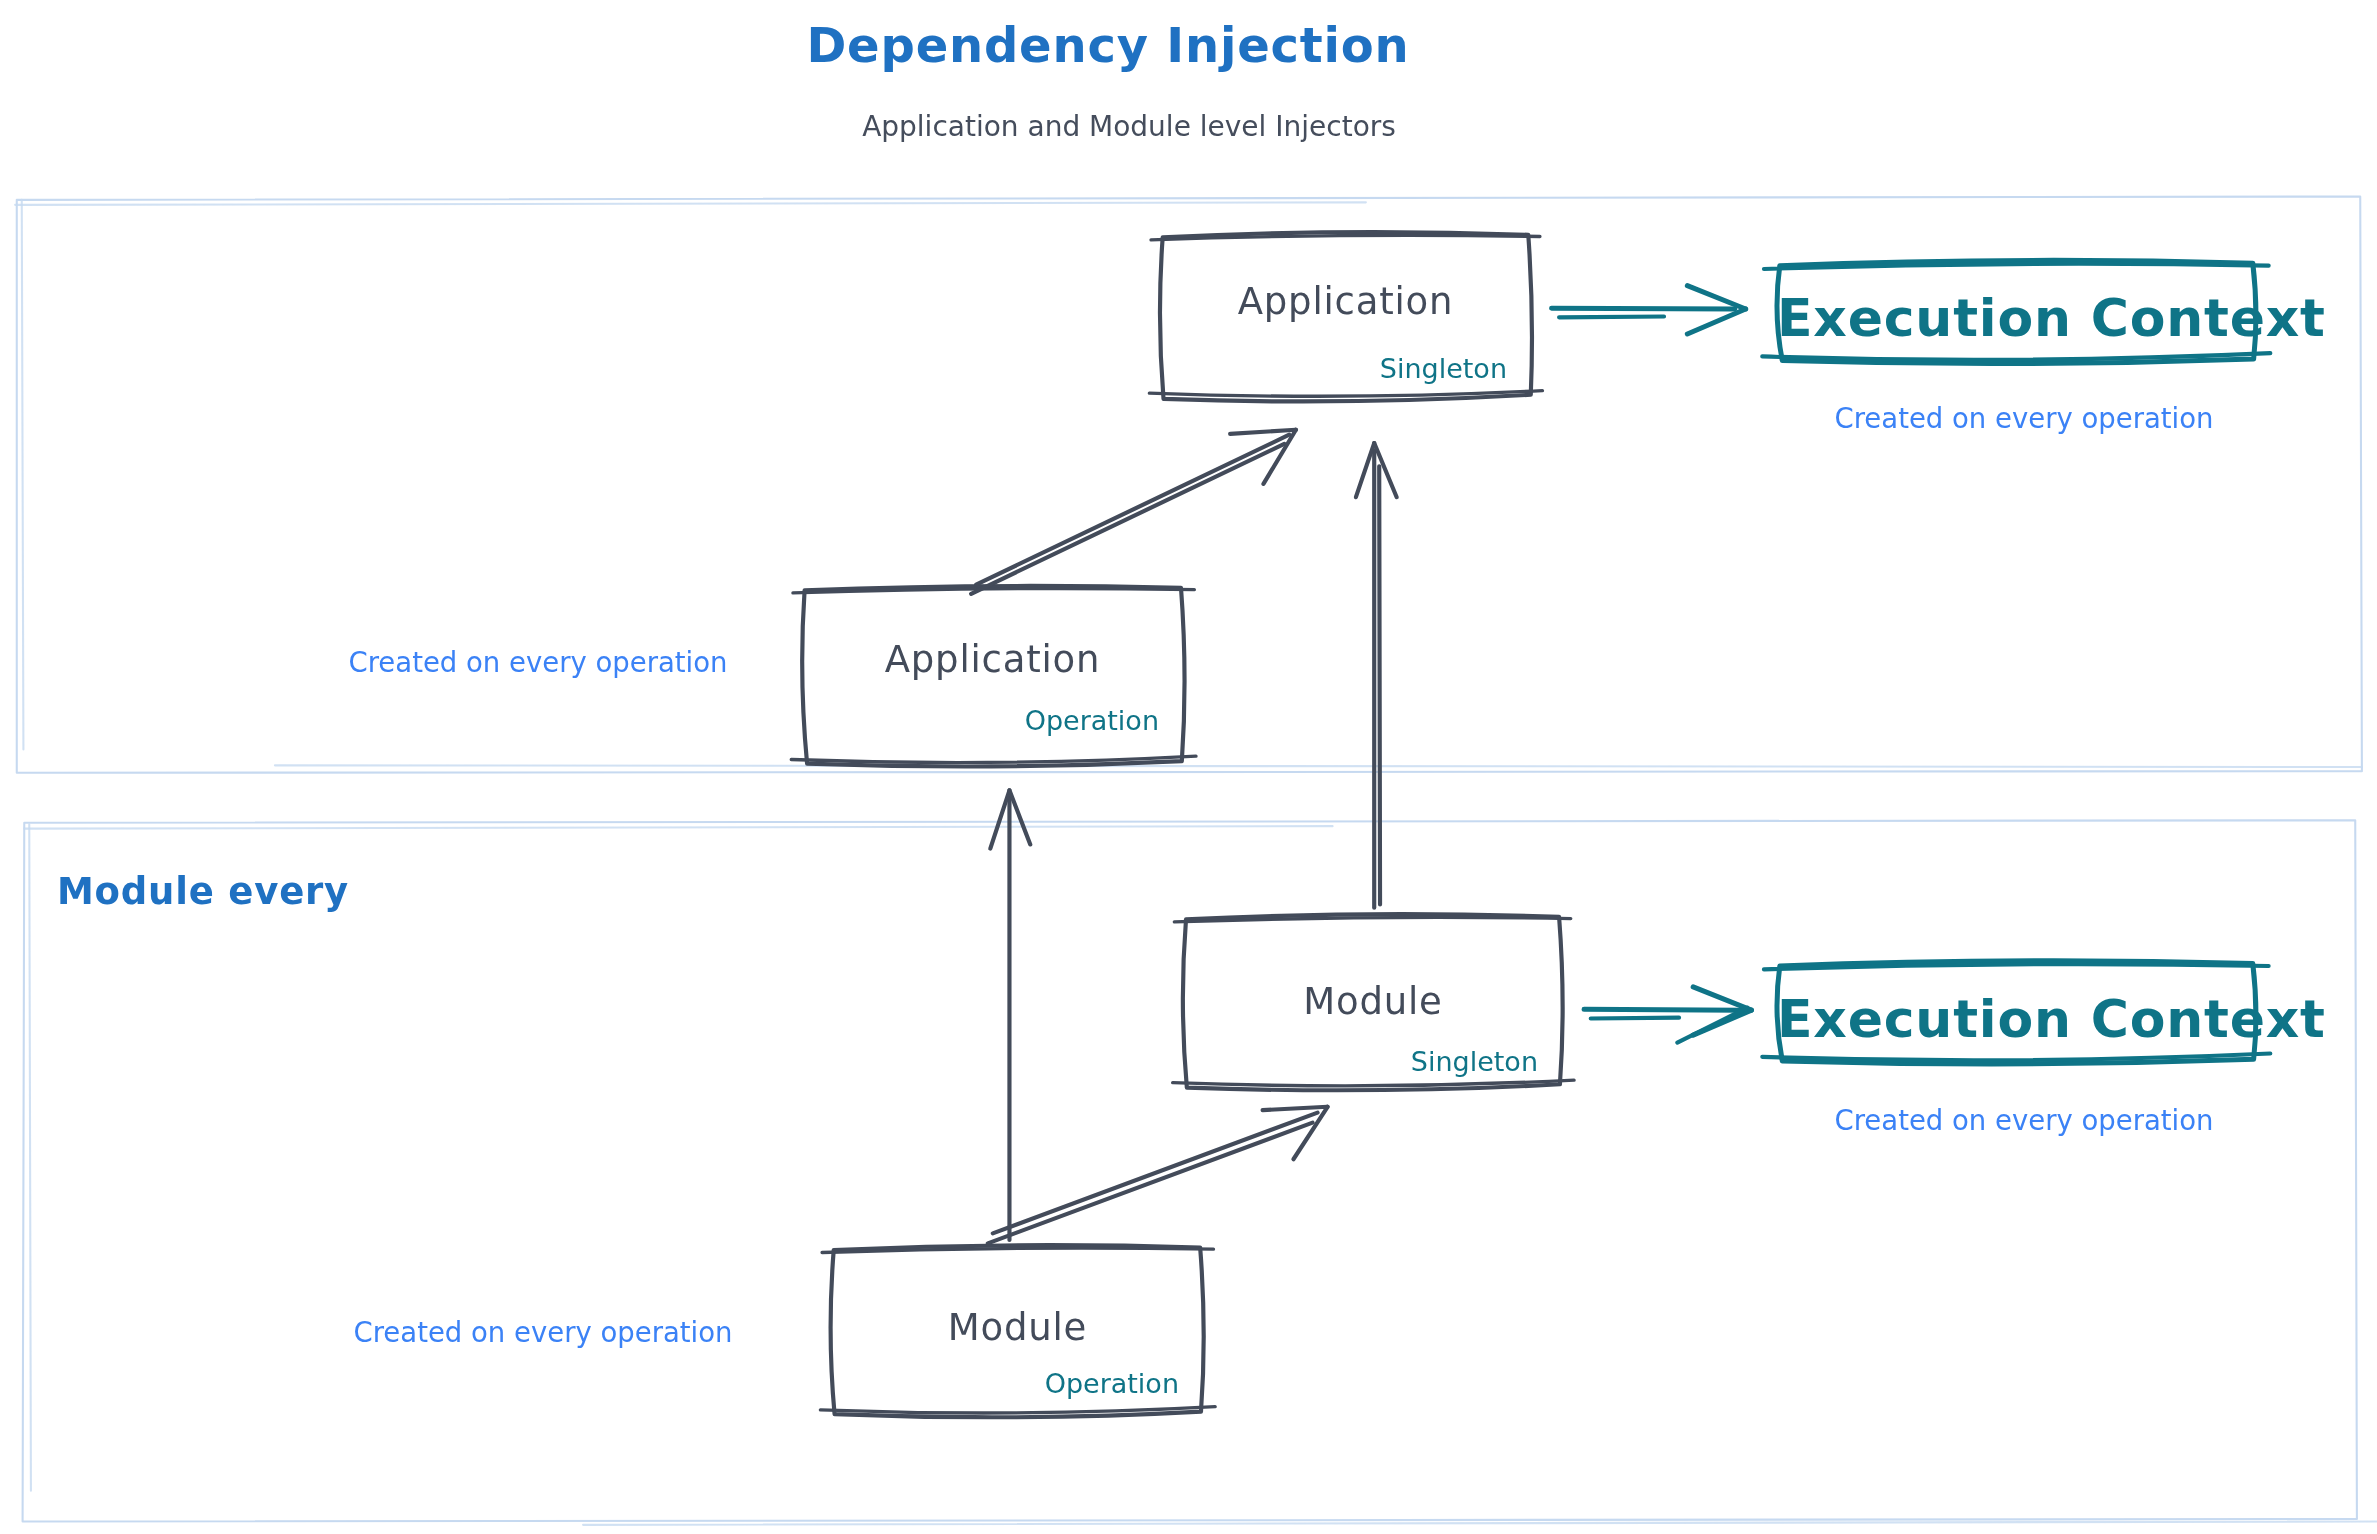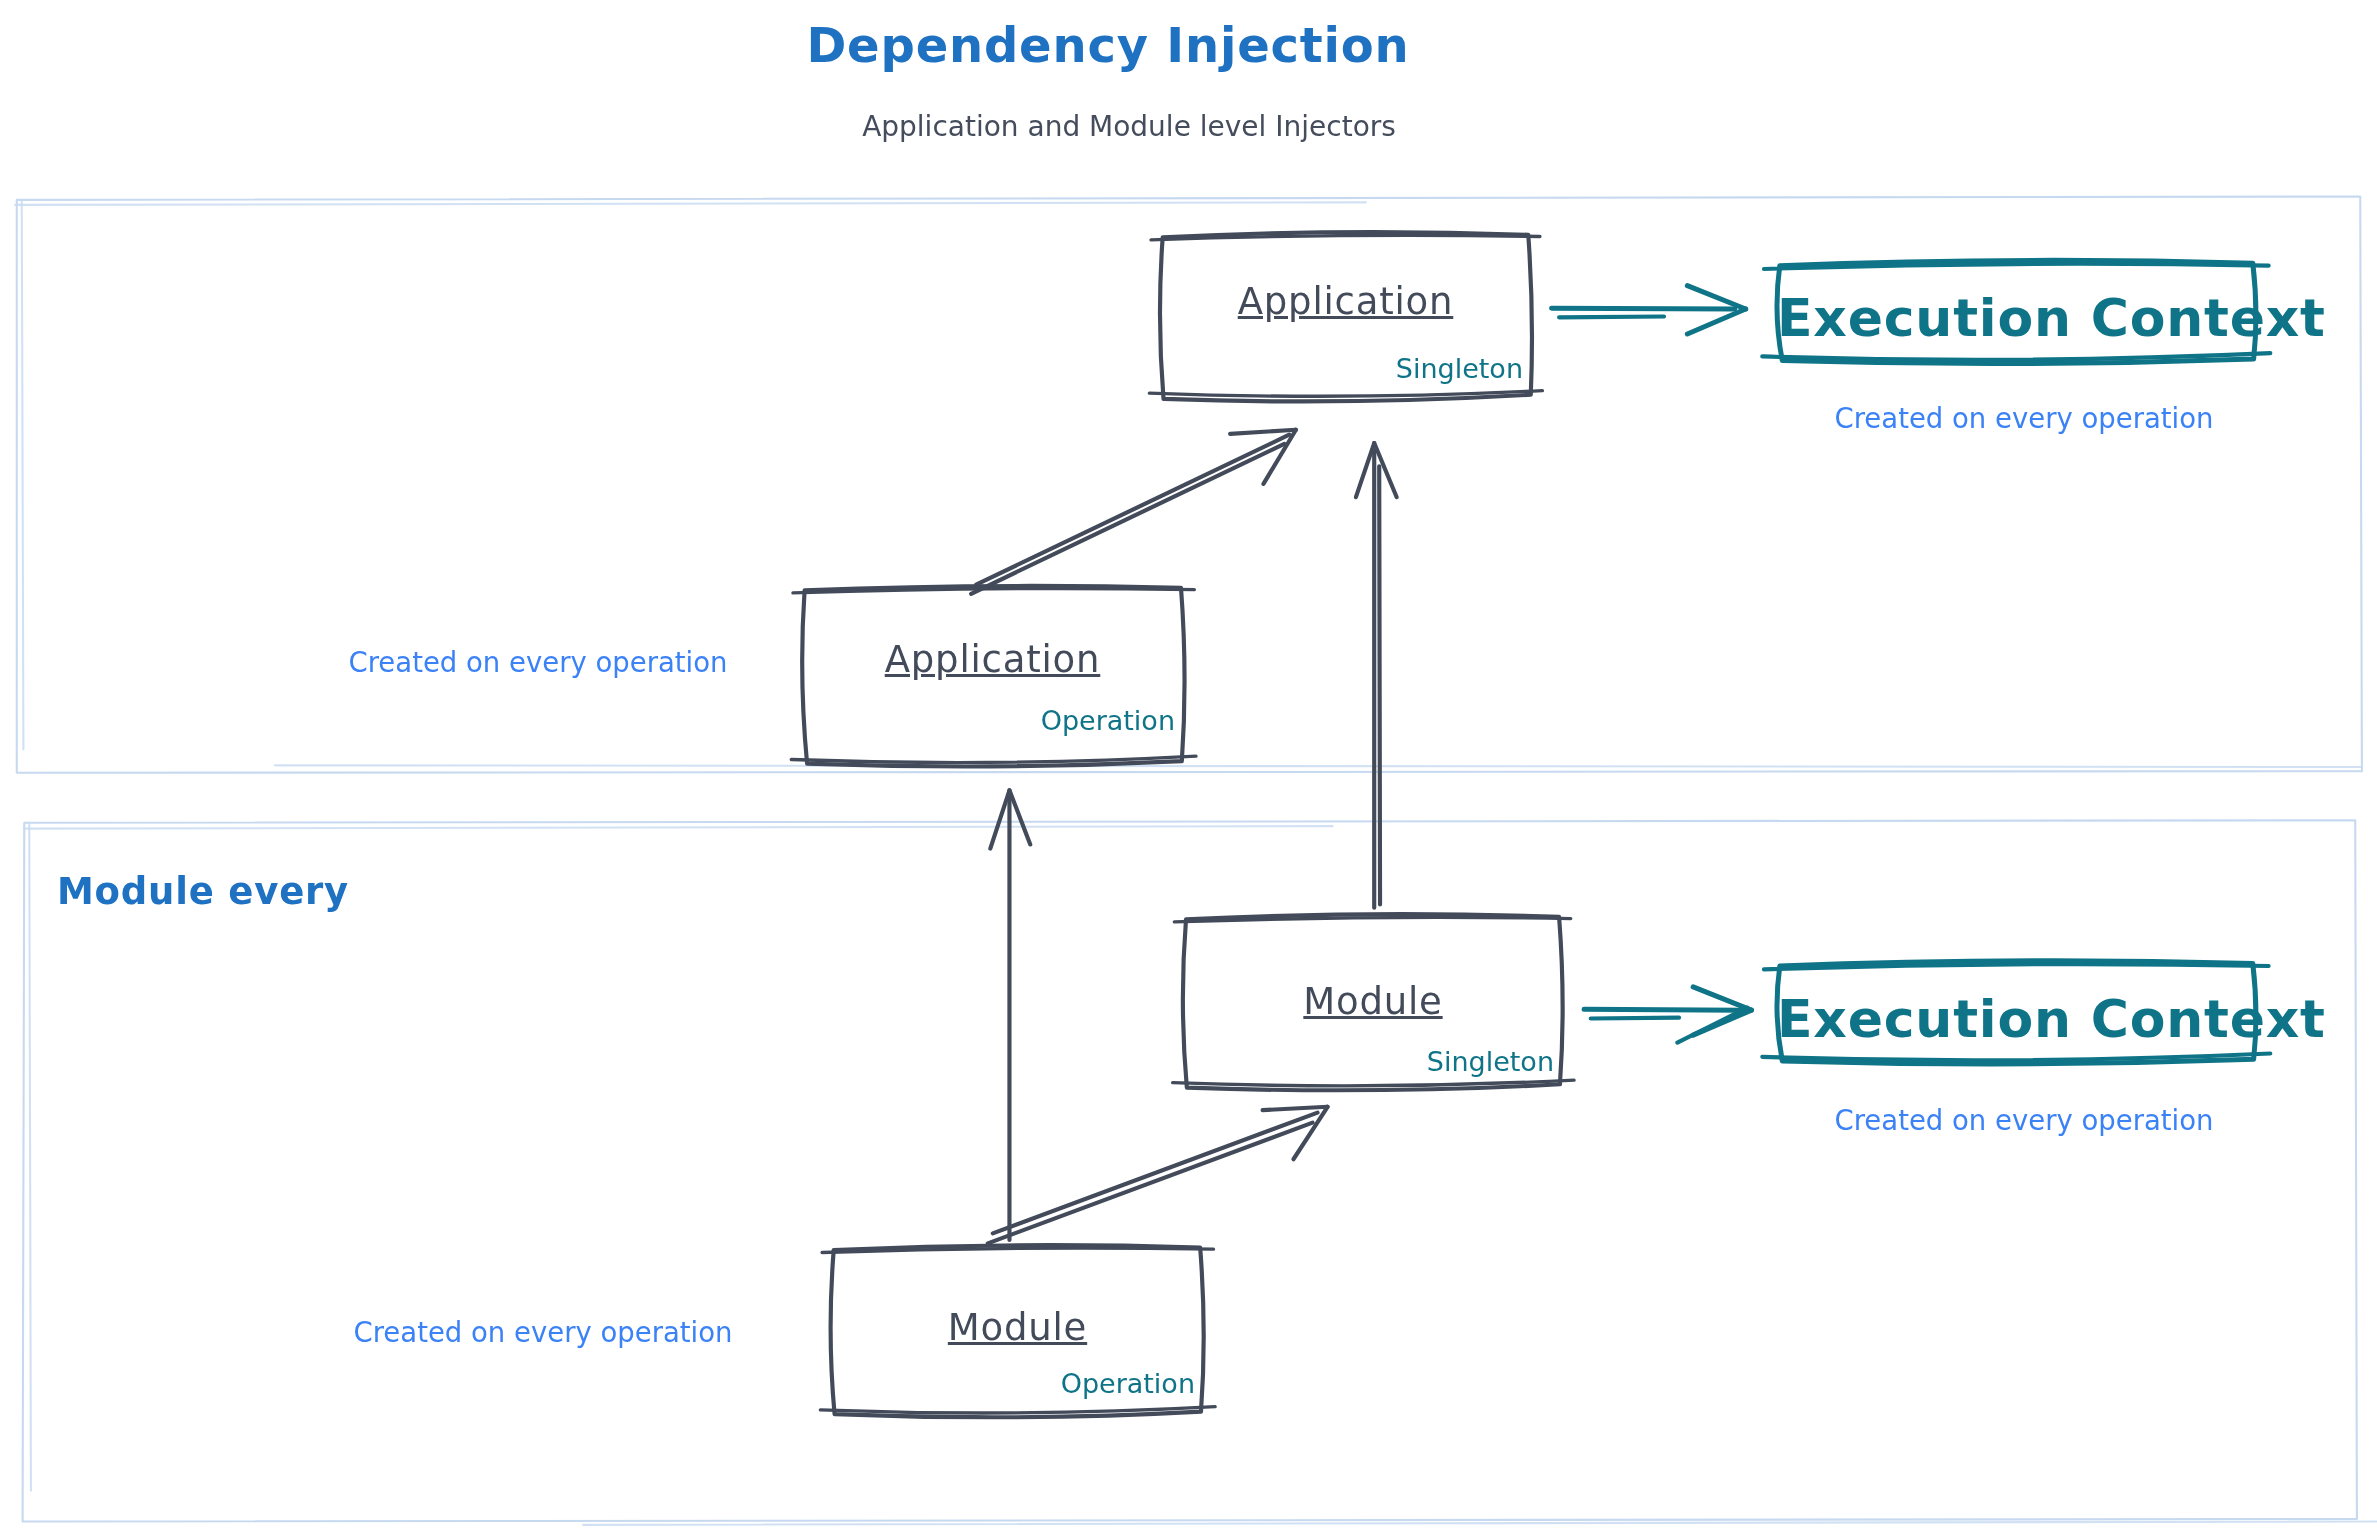--- a/index.html
+++ b/index.html
@@ -2,28 +2,28 @@
 <html style="font-size:13.3px"><head>
 <meta charset="utf-8">
 <style>
   html,body{margin:0;padding:0;background:#ffffff;}
   body{width:2377px;height:1534px;position:relative;overflow:hidden;
        font-family:"DejaVu Sans",sans-serif;}
   .canvas{position:absolute;inset:0;}
   svg.layer{position:absolute;left:0;top:0;width:2377px;height:1534px;}
   .txt{position:absolute;white-space:nowrap;}
   .center{text-align:center;}
-  .right{text-align:right;padding-left:16px;}
+  .right{text-align:right;}
   .title{left:775px;top:16.7px;width:666px;font-size:48px;font-weight:bold;
          color:#1f71c2;letter-spacing:0.8px;}
   .subtitle{left:796px;top:110px;width:666px;font-size:28px;color:#454d5c;}
   .section-label{font-size:37px;color:#1f71c2;font-weight:bold;letter-spacing:0.8px;}
   .lbl-app{left:73px;top:248px;}
   .lbl-mod{left:57px;top:870px;}
-  .box-title{font-size:37px;color:#434b5a;letter-spacing:0.8px;text-decoration:underline;}
+  .box-title{font-size:37px;color:#434b5a;letter-spacing:0.8px;}
   .box-tag{font-size:27px;color:#0f7487;}
   .ec-title{font-size:52px;color:#0f7487;font-weight:bold;letter-spacing:0.8px;}
   .caption{font-size:27.5px;color:#3b82f6;}
   
   .t-appsing{left:1159px;top:280px;width:373px;}
   .g-appsing{left:1159px;top:353px;width:348px;}
   .t-appop{left:801px;top:638px;width:383px;}
   .g-appop{left:801px;top:705px;width:358px;}
   .t-modsing{left:1183px;top:980px;width:380px;}
   .g-modsing{left:1183px;top:1046px;width:355px;}

